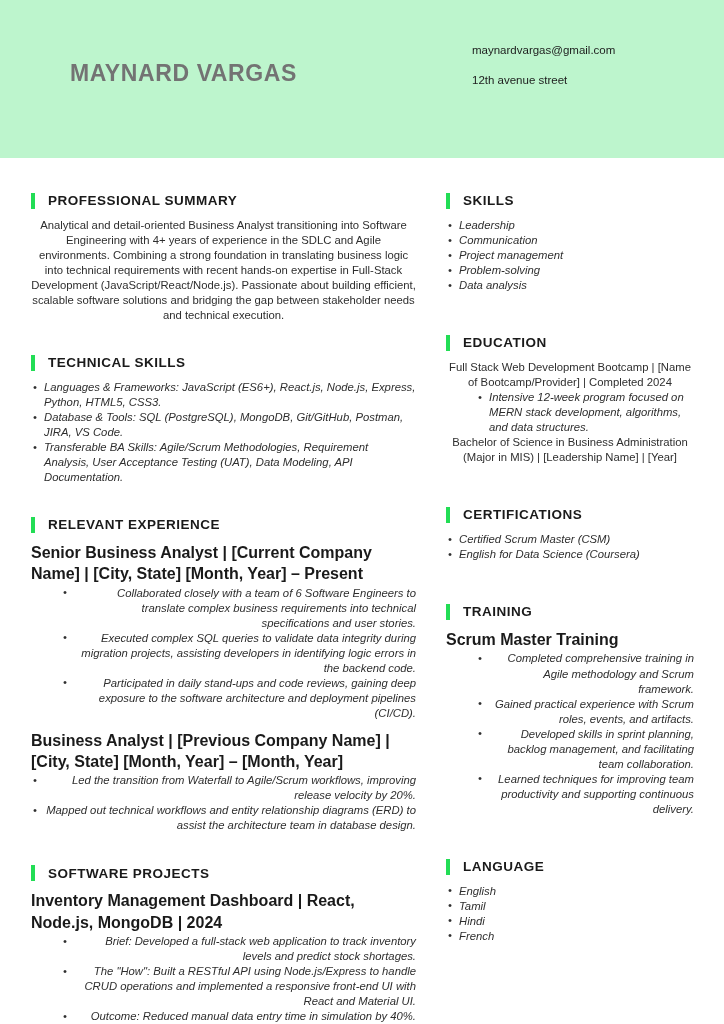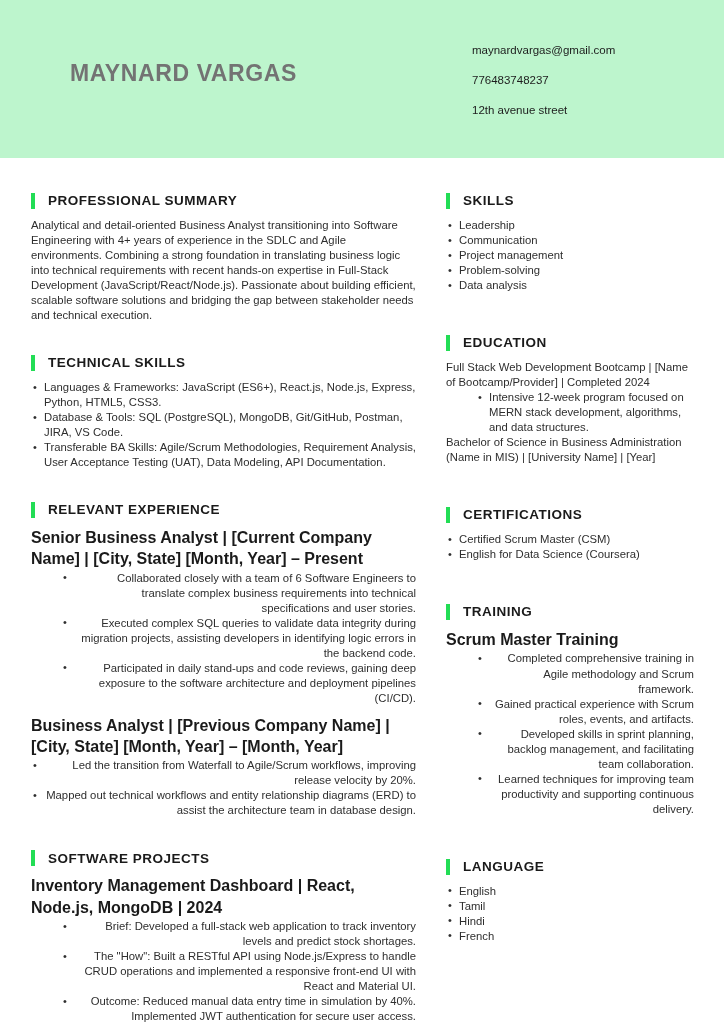--- a/index.html
+++ b/index.html
@@ -93,32 +93,32 @@
     letter-spacing: 0.5px;
     color: #1a1a1a;
     line-height: 1;
   }
 
   
   .para {
     font-size: 11.3px;
     line-height: 1.33;
     color: #2e2e2e;
-    text-align: left;
+    text-align: center;
   }
 
   .entry-title {
     font-size: 16px;
     font-weight: bold;
     line-height: 1.33;
     color: #1a1a1a;
     margin-bottom: 1px;
   }
 
-  ul { list-style: none; }
+  ul { list-style: none; font-style: italic; }
 
   li {
     font-size: 11.3px;
     line-height: 1.33;
     color: #2e2e2e;
     position: relative;
     padding-left: 13px;
     margin-bottom: 0px;
   }
   li:before {
@@ -139,21 +139,20 @@
   .gap-md { height: 16px; }
   .gap-lg { height: 26px; }
 </style>
 </head>
 <body>
 
 <div id="header-band">
   <div id="candidate-name">MAYNARD VARGAS</div>
   <div id="contact-block">
     <div class="contact-line">maynardvargas@gmail.com</div>
-    <div class="contact-line">776483748237</div>
     <div class="contact-line">12th avenue street</div>
   </div>
 </div>
 
 <div id="body-area">
 
   <div id="left-col">
 
     <div class="section">
       <div class="section-head">
@@ -245,21 +244,21 @@
 
     <div class="section">
       <div class="section-head">
         <span class="accent-bar"></span>
         <span class="section-title">EDUCATION</span>
       </div>
       <div class="para">Full Stack Web Development Bootcamp | [Name of Bootcamp/Provider] | Completed 2024</div>
       <ul class="indent-2 tight">
         <li>Intensive 12-week program focused on MERN stack development, algorithms, and data structures.</li>
       </ul>
-      <div class="para">Bachelor of Science in Business Administration (Name in MIS) | [University Name] | [Year]</div>
+      <div class="para">Bachelor of Science in Business Administration (Major in MIS) | [Leadership Name] | [Year]</div>
     </div>
 
     <div class="gap-lg"></div>
 
     <div class="section">
       <div class="section-head">
         <span class="accent-bar"></span>
         <span class="section-title">CERTIFICATIONS</span>
       </div>
       <ul class="indent-1 tight">

